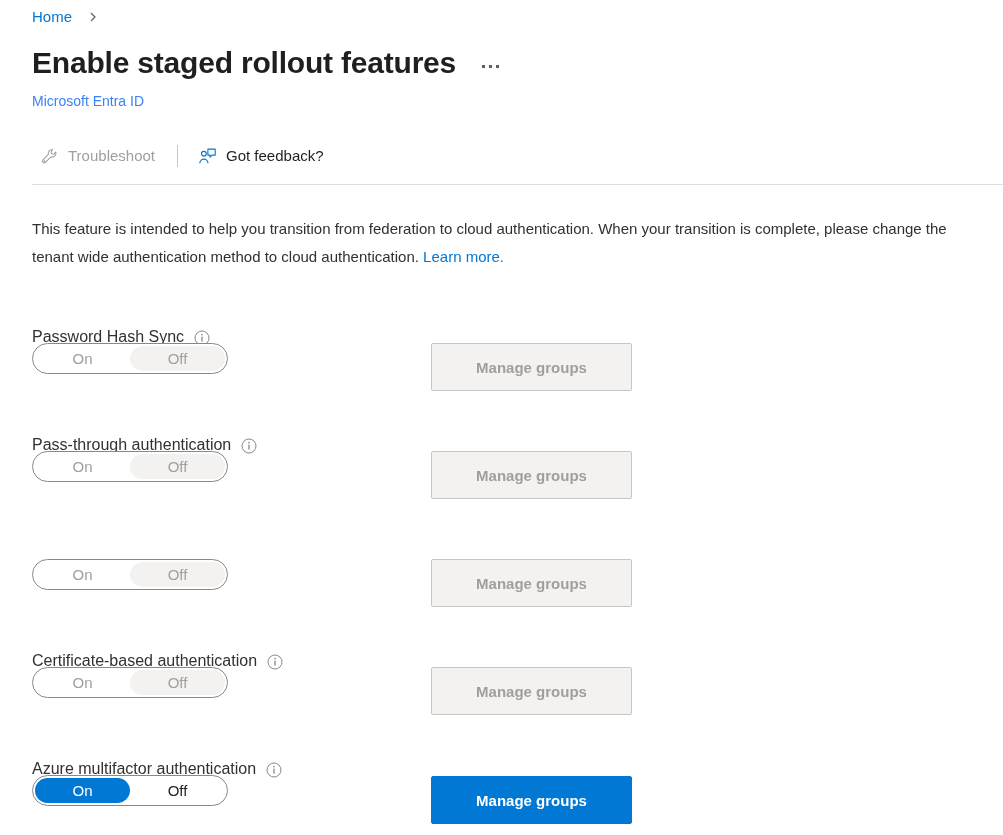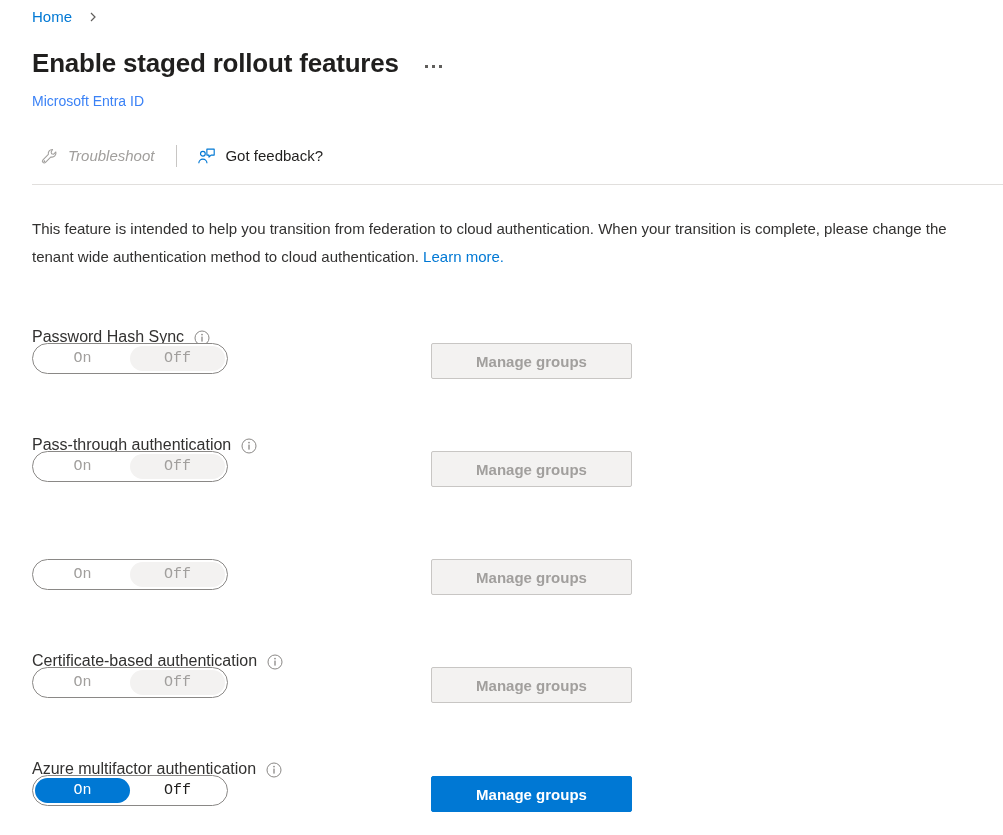--- a/index.html
+++ b/index.html
@@ -44,21 +44,21 @@
   
   .title-row {
     position: absolute;
     left: 32px;
     top: 43px;
     display: flex;
     align-items: center;
     gap: 22px;
   }
   .page-title {
-    font-size: 26px;
+    font-size: 30px;
     font-weight: 600;
     color: #201f1e;
     letter-spacing: -0.2px;
     line-height: 40px;
     white-space: nowrap;
   }
   .ellipsis-btn {
     display: flex;
     align-items: center;
     gap: 4px;
@@ -100,21 +100,20 @@
     padding: 6px 10px 6px 8px;
     font-size: 15px;
     line-height: 20px;
     background: none;
     border: none;
     white-space: nowrap;
   }
   .cmd-item.disabled {
     color: #a19f9d;
     cursor: default;
-    font-style: italic;
   }
   .cmd-item.enabled {
     color: #201f1e;
     cursor: pointer;
   }
   .cmd-icon {
     width: 19px;
     height: 19px;
     display: block;
     flex: none;
@@ -194,21 +193,20 @@
     width: 196px;
     height: 31px;
     border: 1px solid #8a8886;
     border-radius: 16px;
     box-sizing: border-box;
     background: #ffffff;
     display: flex;
     align-items: center;
     padding: 2px;
     overflow: hidden;
-    font-family: Liberation Mono, monospace;
   }
   .toggle-seg {
     flex: 1 1 50%;
     height: 25px;
     border-radius: 13px;
     display: flex;
     align-items: center;
     justify-content: center;
     font-size: 15px;
     line-height: 25px;
@@ -235,21 +233,21 @@
   .toggle.on .seg-off {
     color: #201f1e;
     background: transparent;
   }
 
   
   .manage-btn {
     position: absolute;
     left: 431px;
     width: 201px;
-    height: 36px;
+    height: 48px;
     border-radius: 2px;
     box-sizing: border-box;
     font-size: 15px;
     display: flex;
     align-items: center;
     justify-content: center;
     font-family: "Liberation Sans", sans-serif;
   }
   .manage-btn.disabled {
     top: 33px;

